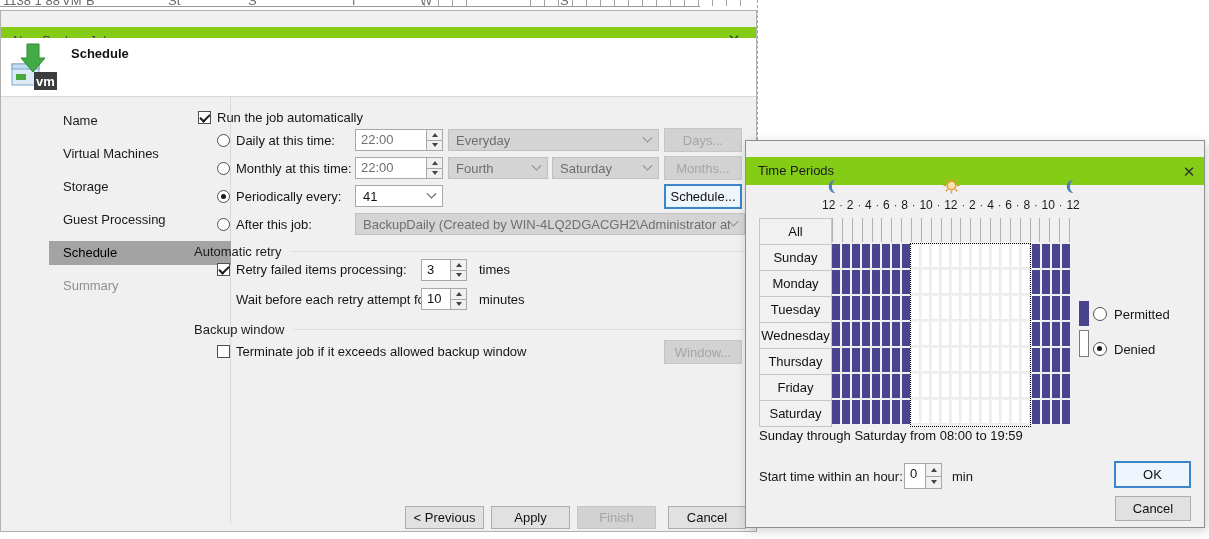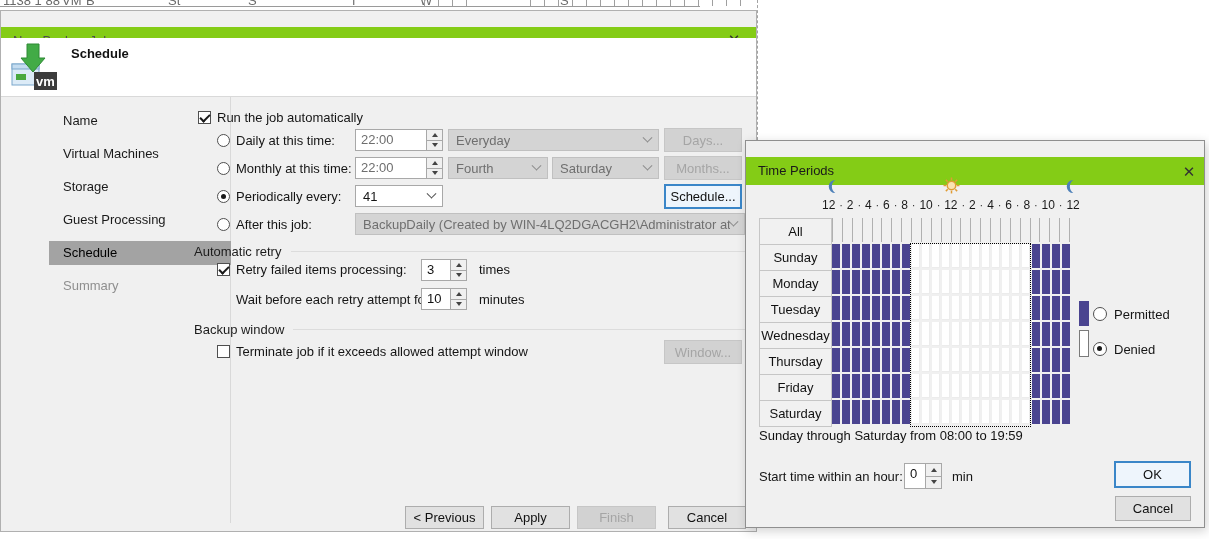--- a/index.html
+++ b/index.html
@@ -249,21 +249,21 @@
           <span>
             <i class="tri-down"></i>
           </span>
         </span>
     </div>
     <span class="lbl" style="left:478px; top:281px">minutes</span>
 
     <span class="lbl group" style="left:193px; top:311px">Backup window</span>
     <div class="group-line" style="left:292px; top:318px; width:456px"></div>
     <span class="checkbox" style="left:216px; top:334px"></span>
-    <span class="lbl" style="left:235px; top:333px">Terminate job if it exceeds allowed attempt window</span>
+    <span class="lbl" style="left:235px; top:333px">Terminate job if it exceeds allowed backup window</span>
     <div class="btn disabled" style="left:663px; top:329px; width:78px; height:24px">Window...</div>
 
     <div class="btn" style="left:404px; top:495px; width:79px; height:23px">&lt; Previous</div>
     <div class="btn" style="left:490px; top:495px; width:79px; height:23px">Apply</div>
     <div class="btn disabled" style="left:576px; top:495px; width:79px; height:23px">Finish</div>
     <div class="btn" style="left:667px; top:495px; width:78px; height:23px">Cancel</div>
   </section>
 
   <section class="dialog tp-dialog">
     <header class="titlebar">

